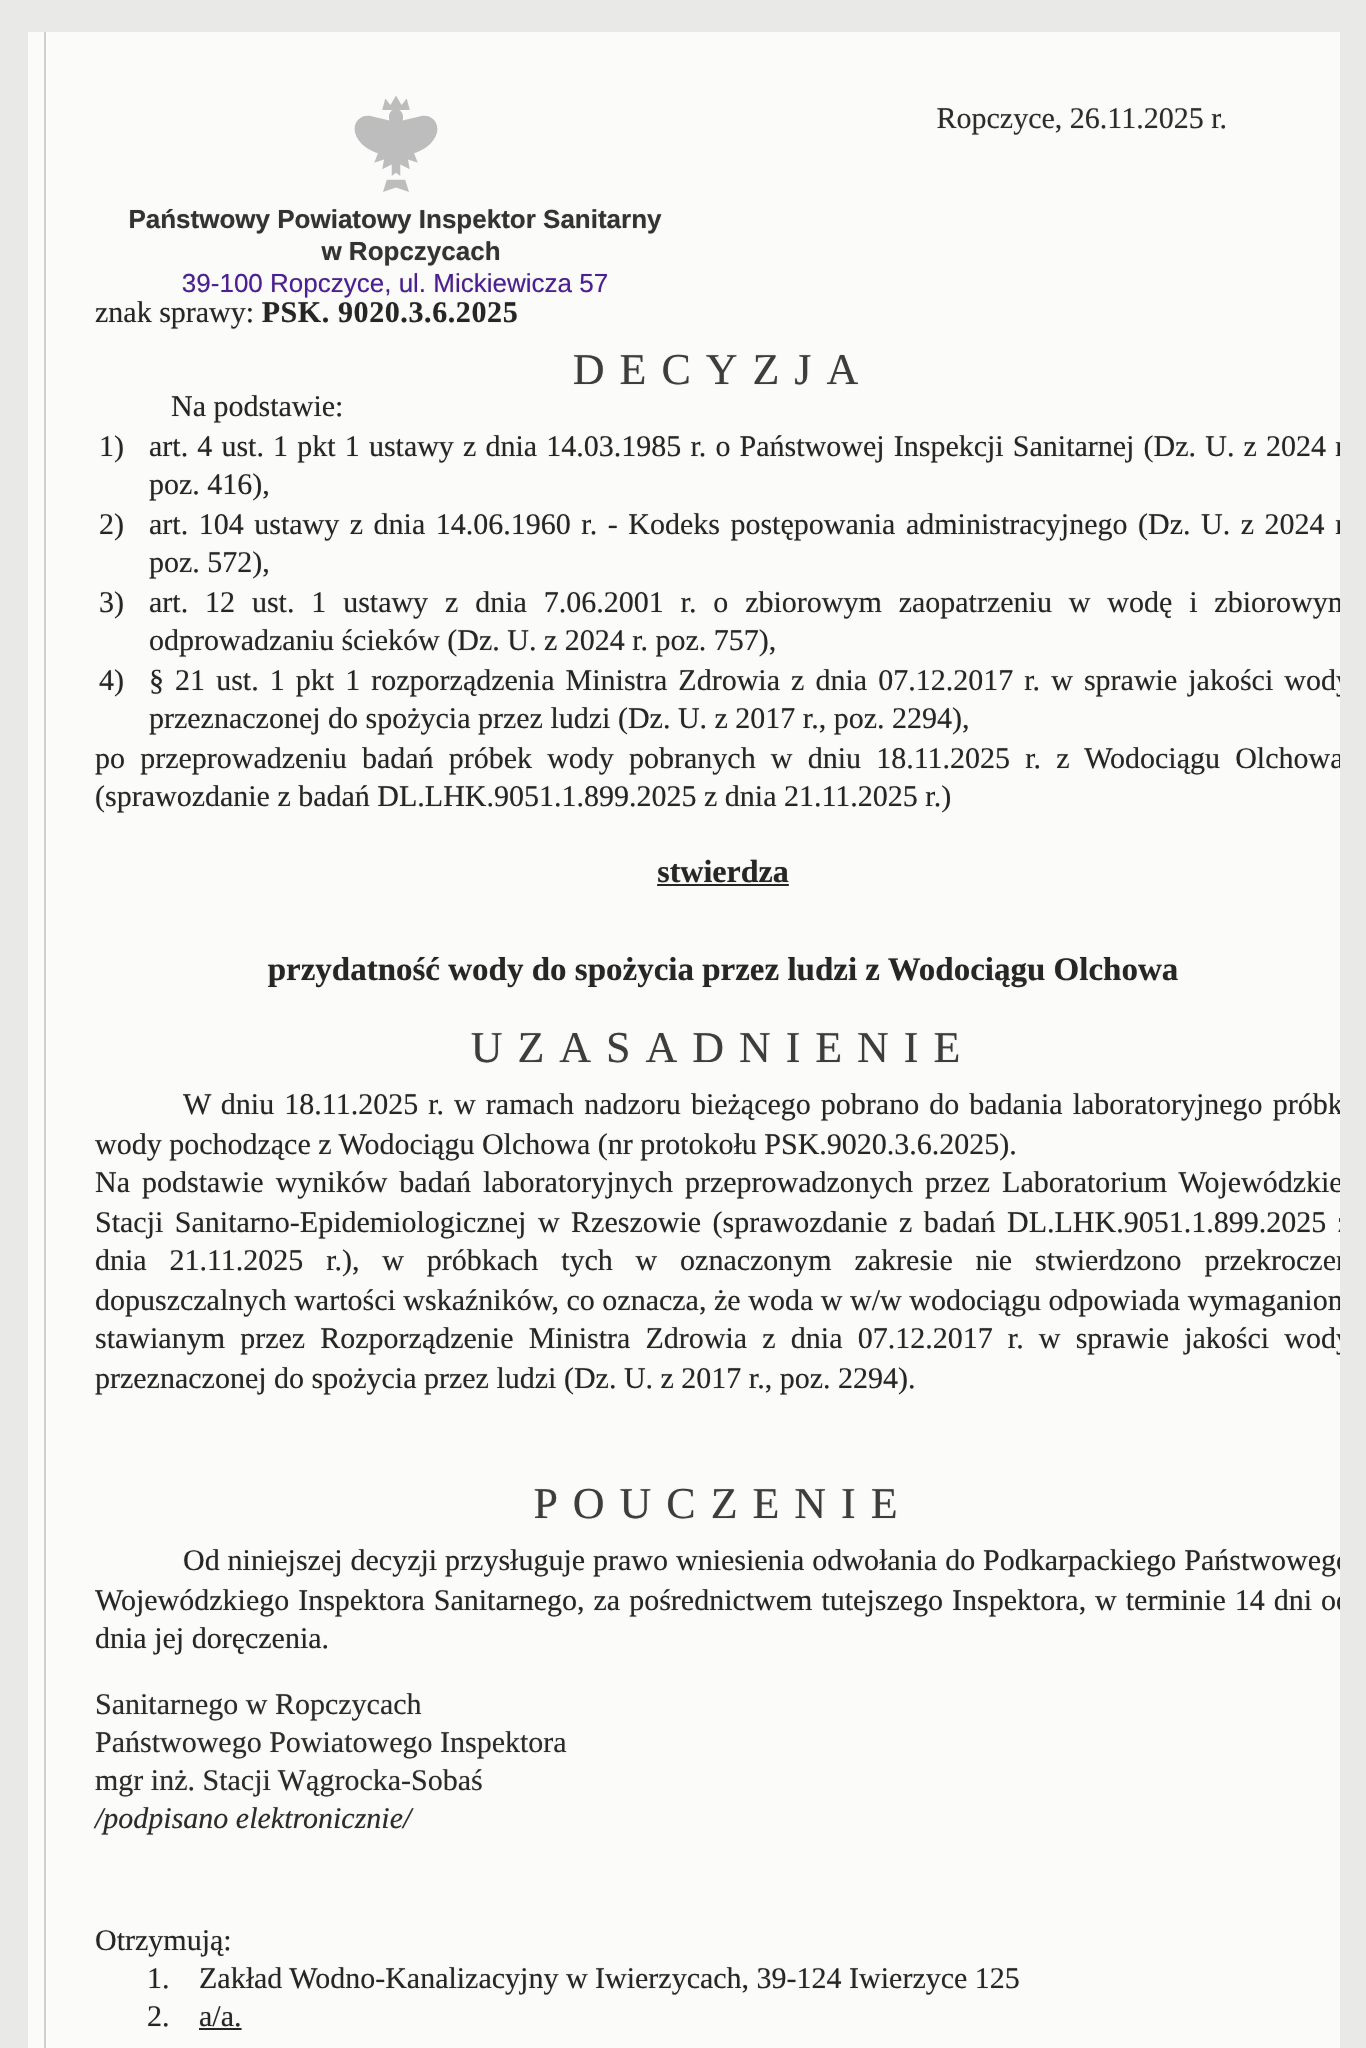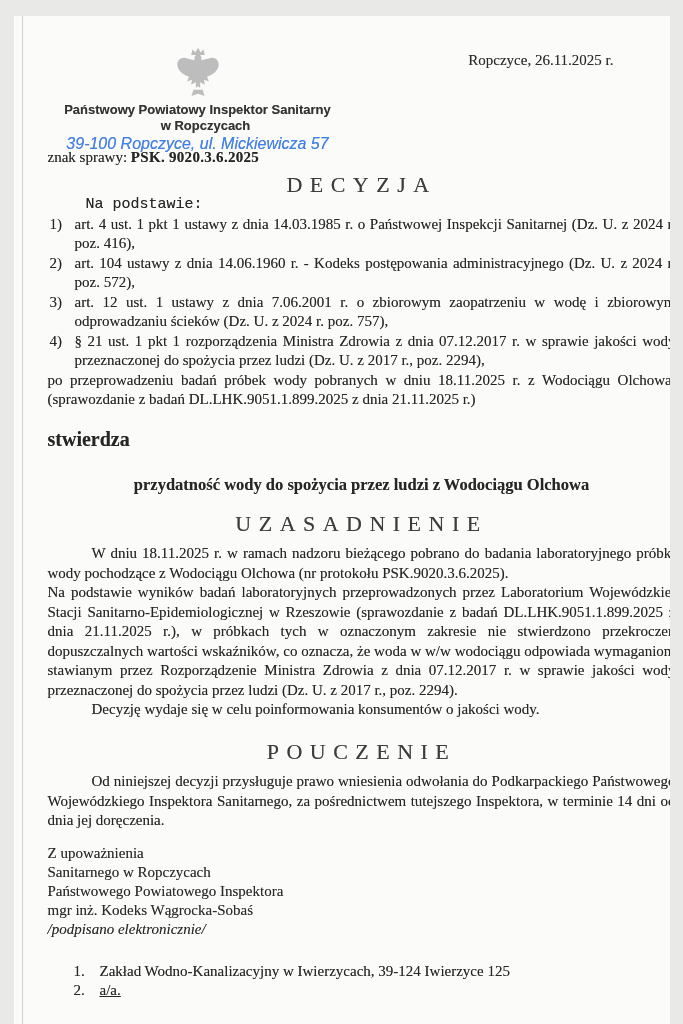--- a/index.html
+++ b/index.html
@@ -23,39 +23,39 @@
   .it{font-style:italic;}
   .just{text-align:justify;}
   .ul{text-decoration:underline;}
 
   .date-line{top:36px;right:56px;font-size:15px;color:#2c2c2c;}
 
   .letterhead{top:30px;left:0;width:368px;text-align:center;line-height:1.12;}
   .emblem{display:block;margin:0 auto 3px auto;filter:blur(.35px);opacity:.85;}
   .org1,.org2{font-size:13px;font-weight:bold;color:#333;}
   .org2{margin-top:1px;padding-left:16px;}
-  .addr{font-size:16px;color:#3b82f6;margin-top:2px;font-style:italic;}
+  .addr{font-size:13px;color:#4c1d95;margin-top:2px;}
 
   .case-ref{top:133px;left:34px;font-size:15px;}
   .case-ref .val{font-weight:bold;letter-spacing:.02em;}
 
   .content{left:34px;width:628px;}
 
   .h-spaced{
     font-size:22px;letter-spacing:.34em;color:#3d3d3d;
     text-align:center;font-weight:400;
   }
   .h-decyzja{top:156px;}
   .basis{top:179px;font-size:15px;line-height:19.5px;}
-  .intro{text-indent:38px;font-family:Liberation Mono, monospace;}
+  .intro{text-indent:38px;}
   .li{position:relative;padding-left:27px;text-align:justify;}
   .li .num{position:absolute;left:2px;}
   .closing{text-align:justify;}
 
-  .stwierdza{top:412px;font-size:20px;font-weight:bold;}
+  .stwierdza{top:412px;font-size:16px;font-weight:bold;text-align:center;text-decoration:underline;}
   .verdict{top:459px;font-size:16.5px;font-weight:bold;text-align:center;}
   .h-uzasadnienie{top:495px;}
   .just-body{top:528px;font-size:15px;line-height:19.5px;}
   .just-body p{margin:0;}
   .pind{text-indent:44px;}
 
   .h-pouczenie{top:723px;}
   .pouczenie-para{top:756px;font-size:15px;line-height:19.5px;}
 
   .signature{top:828px;left:34px;font-size:15px;line-height:18px;color:#2b2b2b;}
@@ -122,35 +122,34 @@
   </div>
 
   <div class="abs content stwierdza">stwierdza</div>
   <div class="abs content h-spaced h-uzasadnienie">UZASADNIENIE</div>
 
   <div class="abs content verdict">przydatność wody do spożycia przez ludzi z Wodociągu Olchowa</div>
 
   <div class="abs content just-body">
     <p class="just pind">W dniu 18.11.2025 r. w ramach nadzoru bieżącego pobrano do badania laboratoryjnego próbki wody pochodzące z Wodociągu Olchowa (nr protokołu PSK.9020.3.6.2025).</p>
     <p class="just">Na podstawie wyników badań laboratoryjnych przeprowadzonych przez Laboratorium Wojewódzkiej Stacji Sanitarno-Epidemiologicznej w Rzeszowie (sprawozdanie z badań DL.LHK.9051.1.899.2025 z dnia 21.11.2025 r.), w próbkach tych w oznaczonym zakresie nie stwierdzono przekroczeń dopuszczalnych wartości wskaźników, co oznacza, że woda w w/w wodociągu odpowiada wymaganiom stawianym przez Rozporządzenie Ministra Zdrowia z dnia 07.12.2017 r. w sprawie jakości wody przeznaczonej do spożycia przez ludzi (Dz. U. z 2017 r., poz. 2294).</p>
-    <p class="just pind">Decyzję wydaje się w celu poinformowania konsumentów o jakości wody.</p>
   </div>
 
   <div class="abs content h-spaced h-pouczenie">POUCZENIE</div>
   <div class="abs content pouczenie-para just pind">Od niniejszej decyzji przysługuje prawo wniesienia odwołania do Podkarpackiego Państwowego Wojewódzkiego Inspektora Sanitarnego, za pośrednictwem tutejszego Inspektora, w terminie 14 dni od dnia jej doręczenia.</div>
 
   <div class="abs signature">
-    <div>Z upoważnienia</div>
     <div>Sanitarnego w Ropczycach</div>
     <div>Państwowego Powiatowego Inspektora</div>
-    <div>mgr inż. Kodeks Wągrocka-Sobaś</div>
+    <div>mgr inż. Stacji Wągrocka-Sobaś</div>
     <div class="it">/podpisano elektronicznie/</div>
   </div>
 
   <div class="abs distribution">
+    <div>Otrzymują:</div>
     <div class="dist-item">
       <span class="num">1.</span>
       <span>Zakład Wodno-Kanalizacyjny w Iwierzycach, 39-124 Iwierzyce 125</span>
     </div>
     <div class="dist-item">
       <span class="num">2.</span>
       <span class="ul">a/a.</span>
     </div>
   </div>
 

